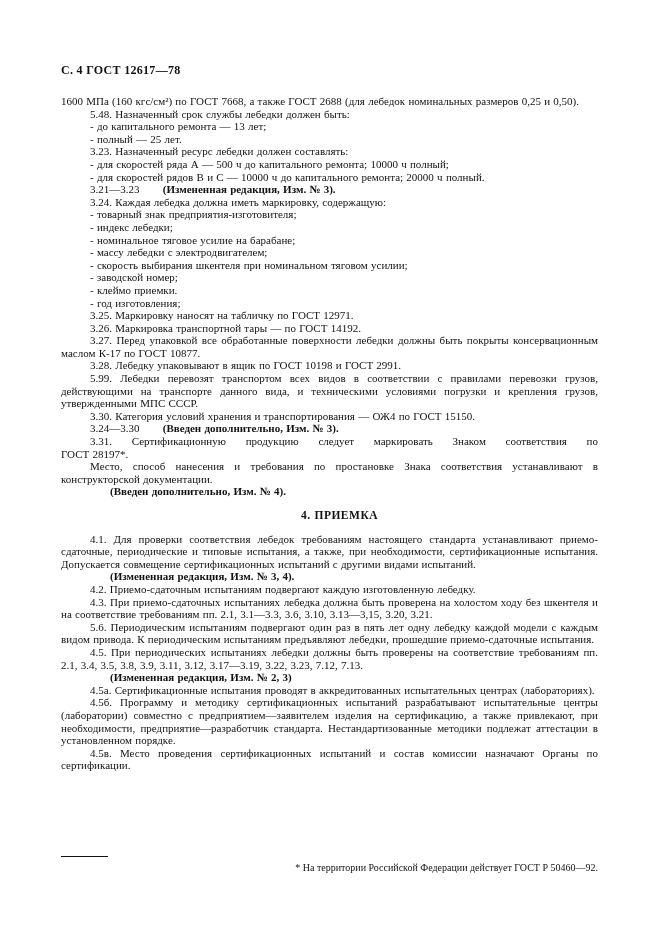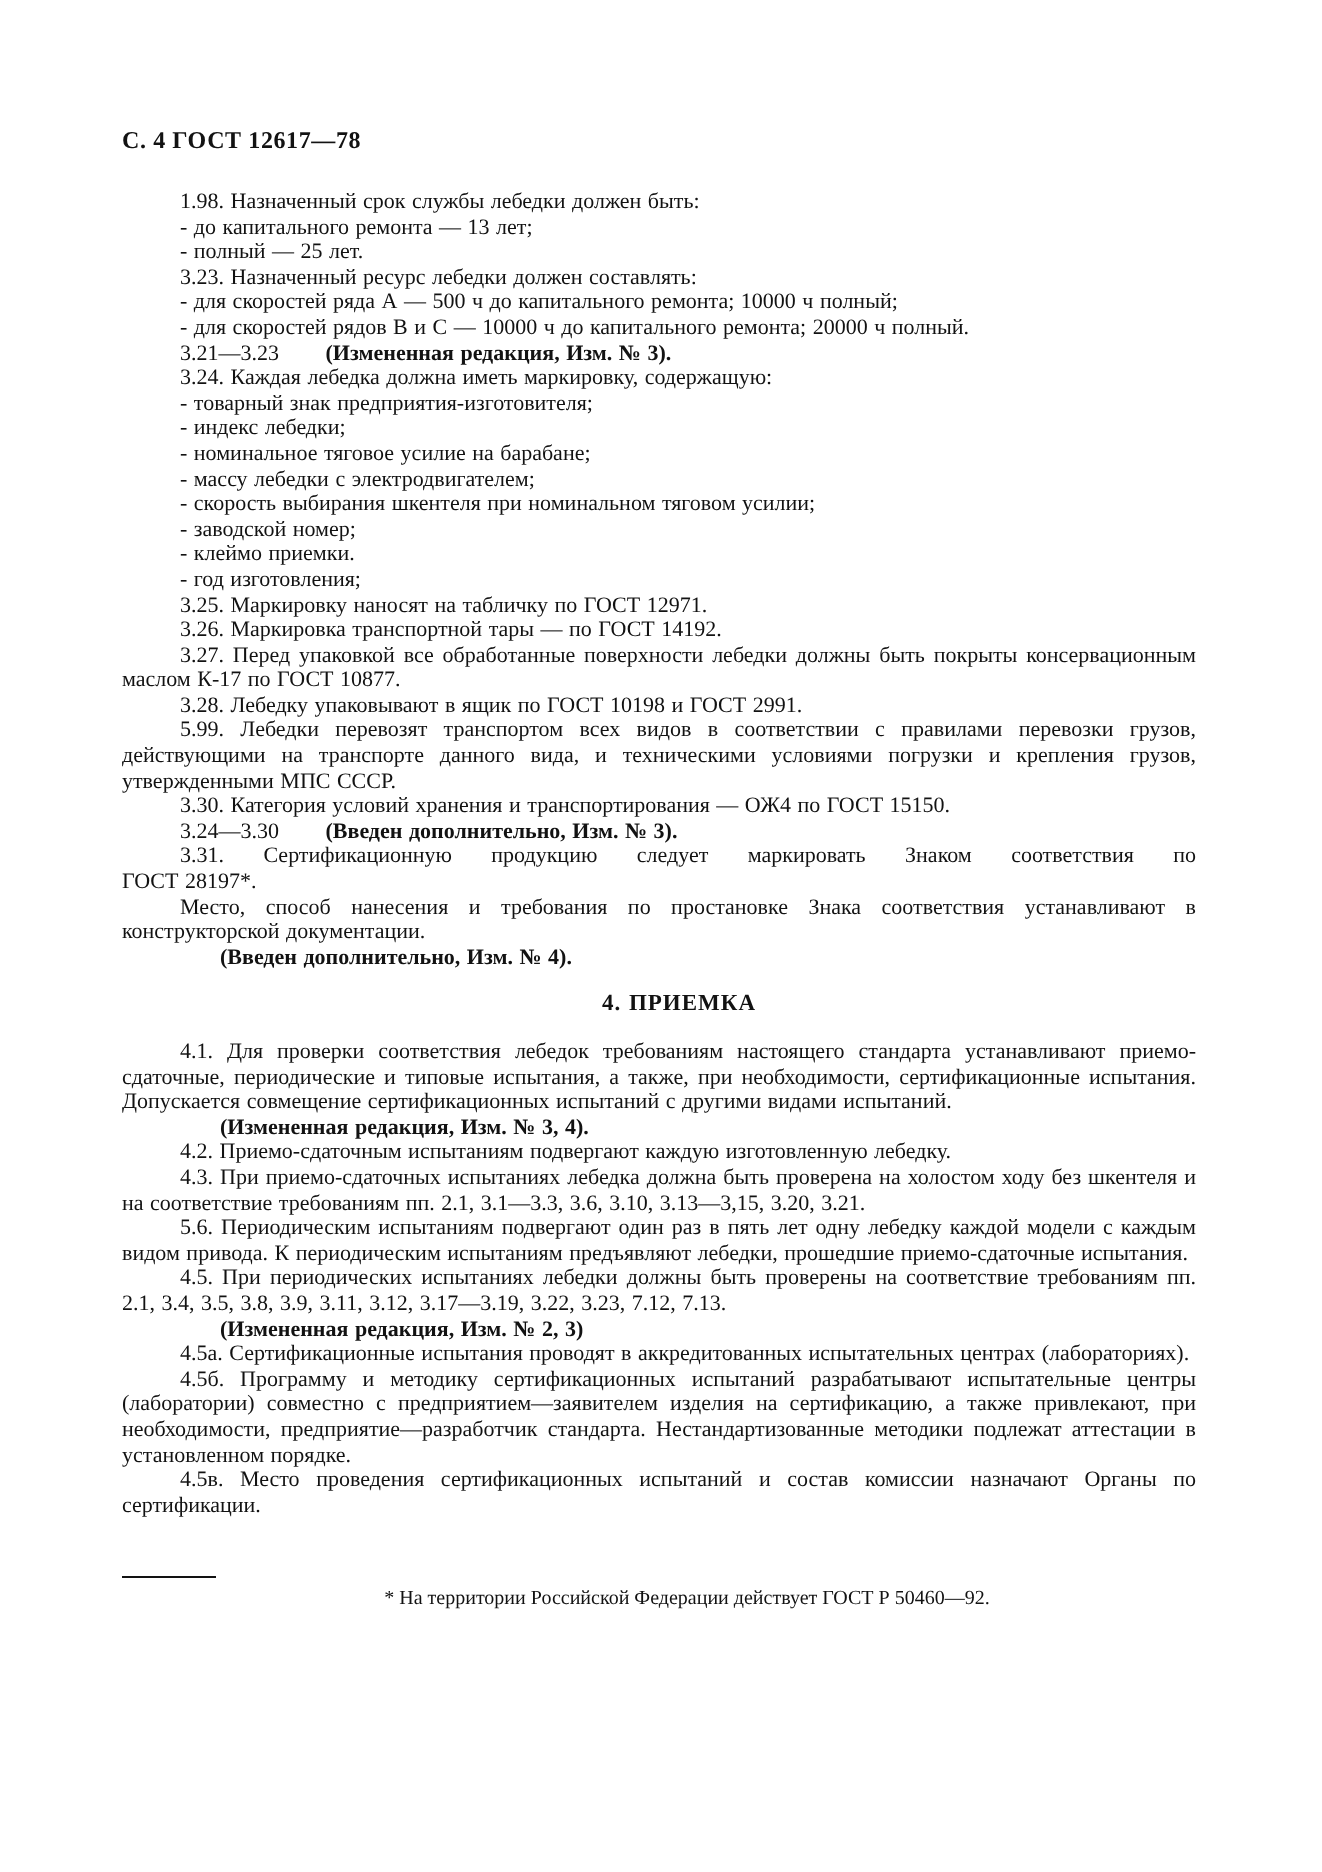--- a/index.html
+++ b/index.html
@@ -40,42 +40,43 @@
     text-indent: 0;
     font-weight: bold;
     font-size: 11.5px;
     letter-spacing: 0.5px;
     margin: 11px 0 11px 0;
   }
   b { font-weight: bold; padding-left: 20px; }
   .footnote {
     position: absolute;
     left: 61px;
-    top: 788px;
+    top: 856px;
     width: 537px;
     font-size: 10px;
     line-height: 12px;
-    text-align: center;
+    text-align: right;
   }
   .footnote-rule {
     width: 47px;
     height: 0;
     border-top: 1.2px solid #121212;
     margin-bottom: 5px;
   }
   .footnote-text { text-indent: 28px; }
 </style>
 </head>
 <body>
 
 <div class="page">
   <div class="running-header">С. 4 ГОСТ 12617—78</div>
 
   <div class="doc-body">
-      <p class="blk indent"><span>1.98. Назначенный срок службы лебедки должен быть:</span></p>
+      <p class="blk flush"><span>1600 МПа (160 кгс/см²) по ГОСТ 7668, а также ГОСТ 2688 (для лебедок номинальных размеров 0,25 и 0,50).</span></p>
+      <p class="blk indent"><span>5.48. Назначенный срок службы лебедки должен быть:</span></p>
       <p class="blk indent"><span>- до капитального ремонта — 13 лет;</span></p>
       <p class="blk indent"><span>- полный — 25 лет.</span></p>
       <p class="blk indent"><span>3.23. Назначенный ресурс лебедки должен составлять:</span></p>
       <p class="blk indent"><span>- для скоростей ряда А — 500 ч до капитального ремонта; 10000 ч полный;</span></p>
       <p class="blk indent"><span>- для скоростей рядов В и С — 10000 ч до капитального ремонта; 20000 ч полный.</span></p>
       <p class="blk indent"><span>3.21—3.23 </span><b>(Измененная редакция, Изм. № 3).</b></p>
       <p class="blk indent"><span>3.24. Каждая лебедка должна иметь маркировку, содержащую:</span></p>
       <p class="blk indent"><span>- товарный знак предприятия-изготовителя;</span></p>
       <p class="blk indent"><span>- индекс лебедки;</span></p>
       <p class="blk indent"><span>- номинальное тяговое усилие на барабане;</span></p>

